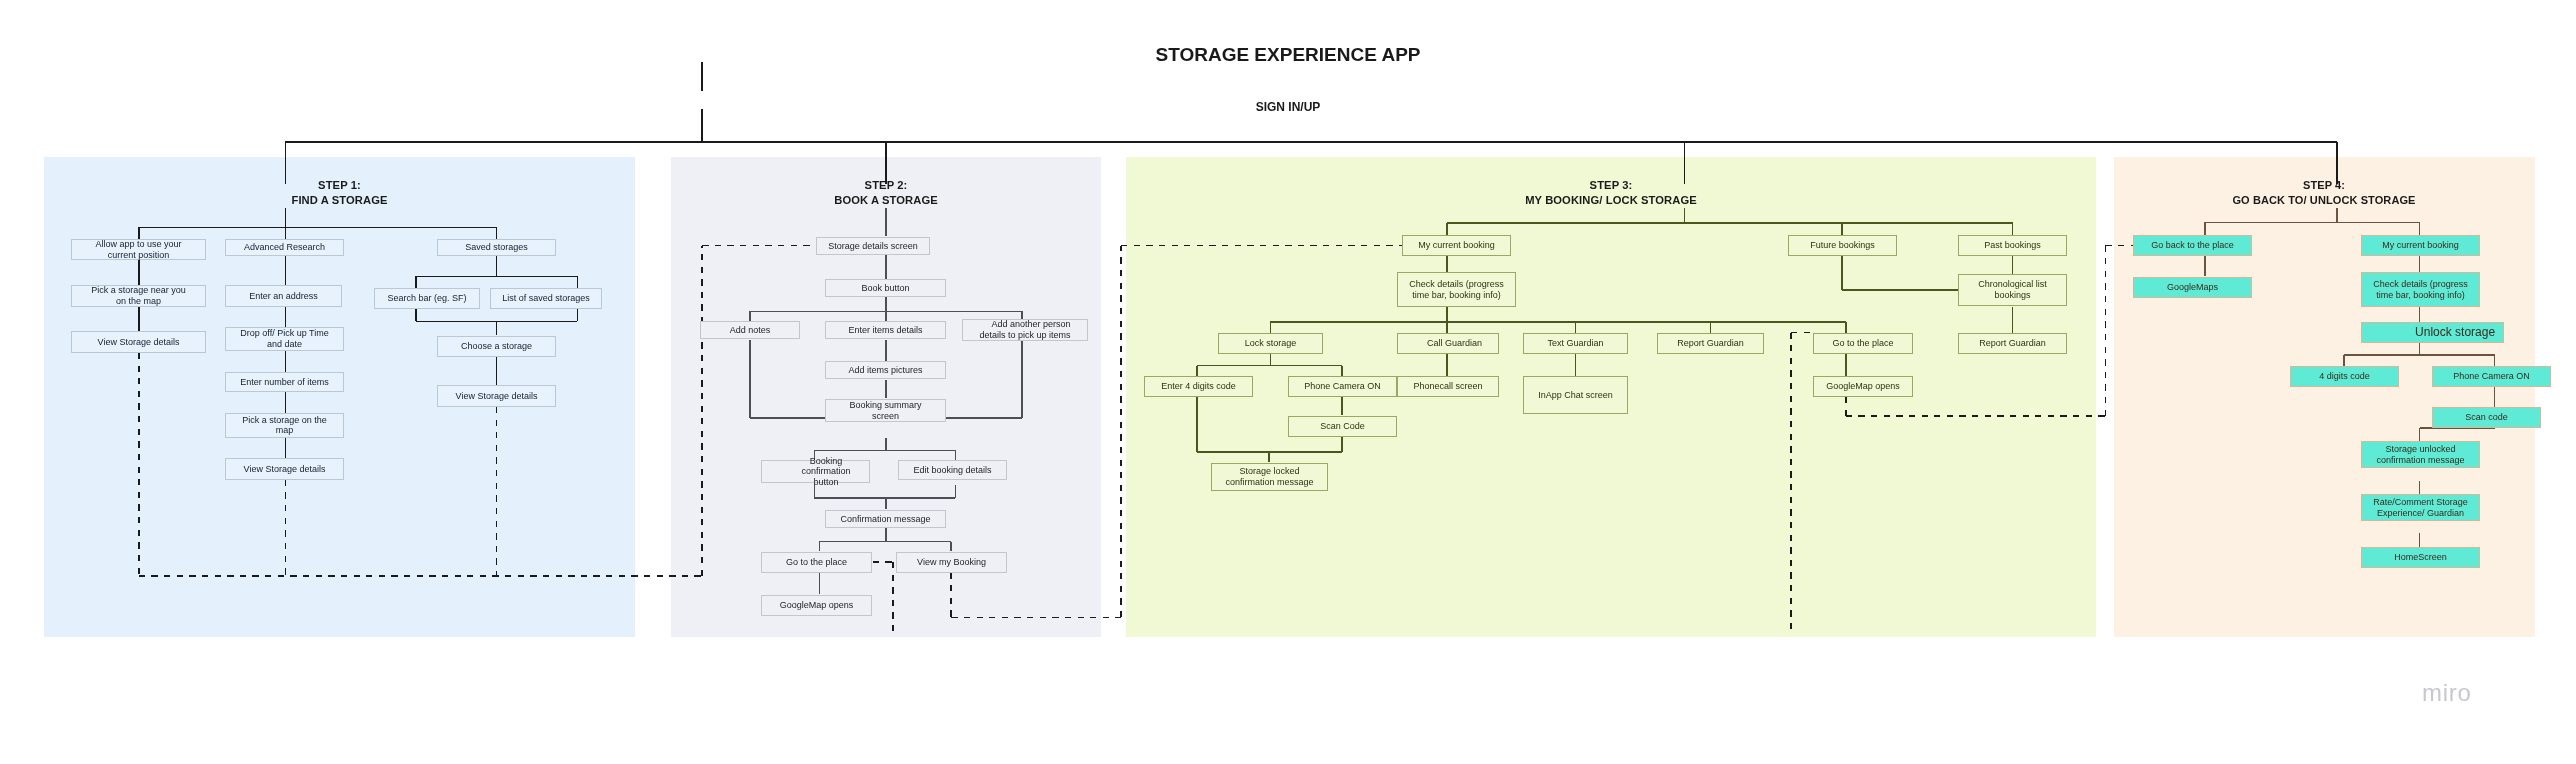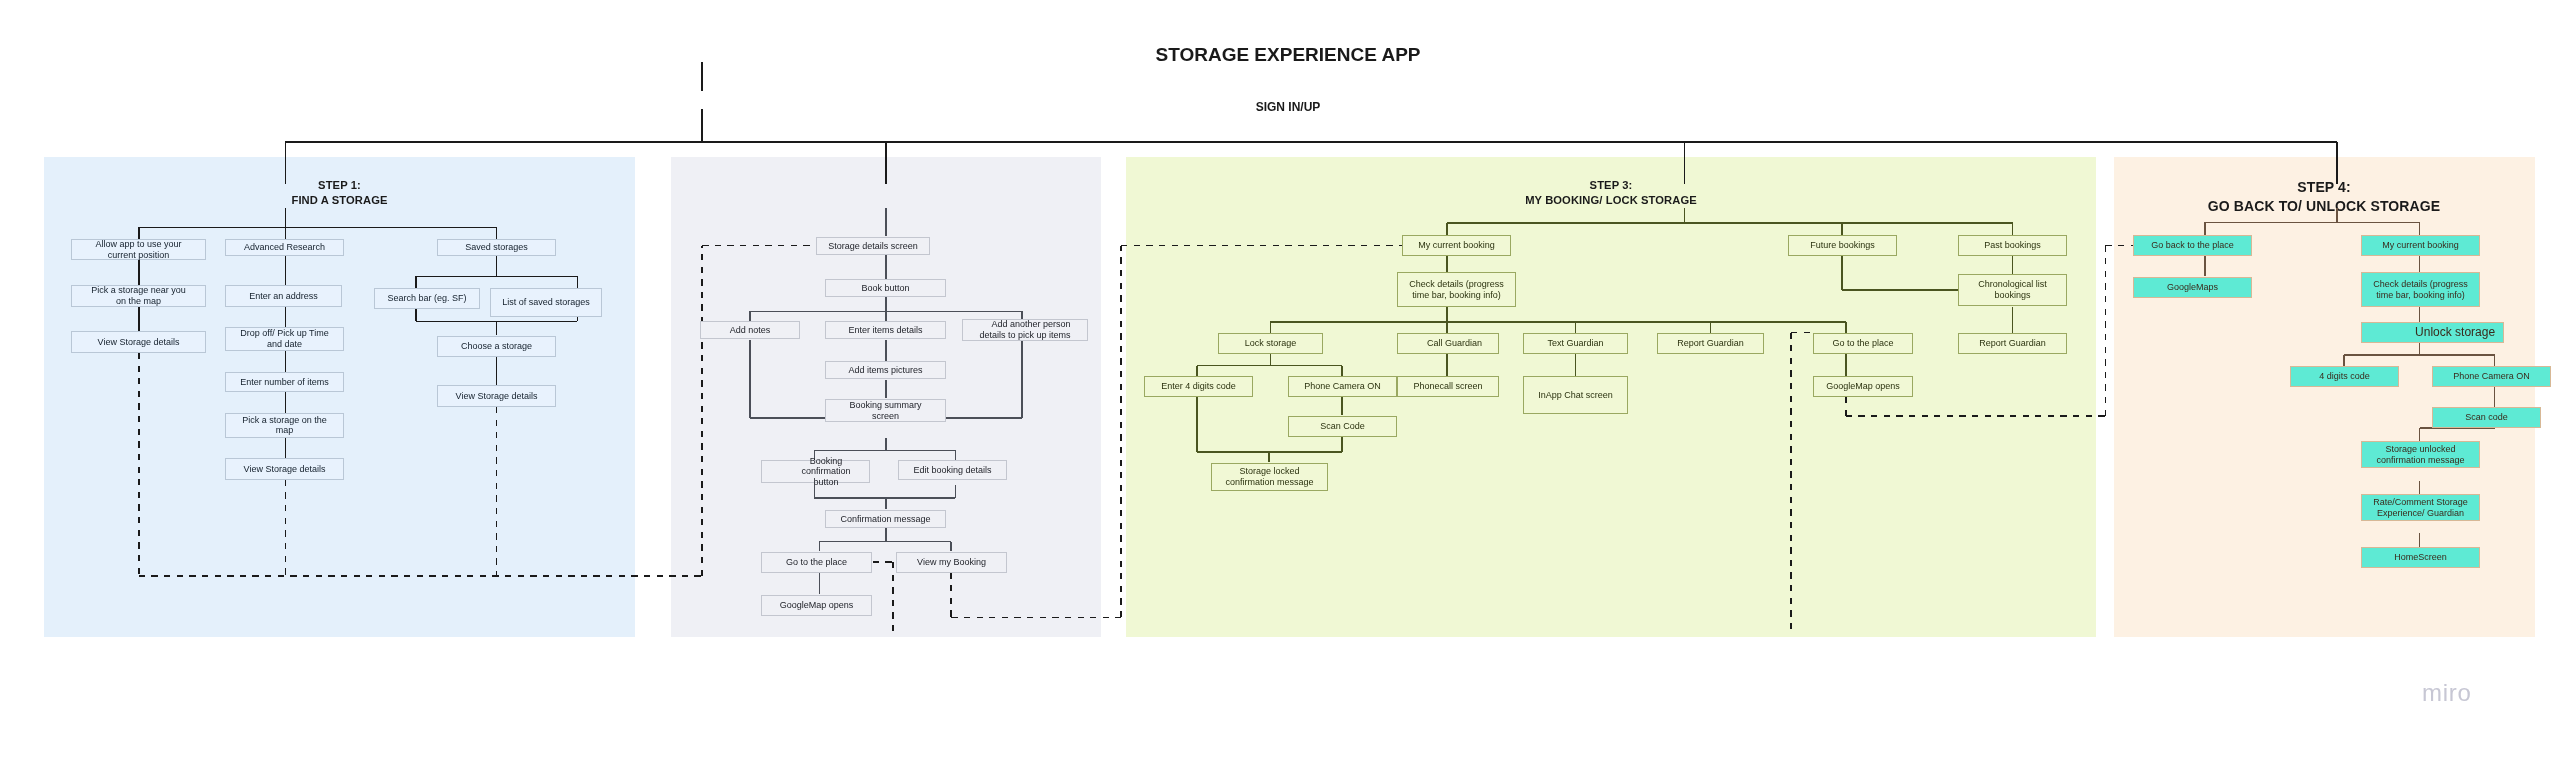--- a/index.html
+++ b/index.html
@@ -41,23 +41,25 @@
   <div id="app-title" style="top:44px;font-size:19px;">STORAGE EXPERIENCE APP</div>
   <div id="signinup" style="top:100px;font-size:12px;">SIGN IN/UP</div>
 
   <div class="panel" style="left:44px;top:157px;width:591px;height:480px;background:#e4f0fb;"></div>
   <div class="panel" style="left:671px;top:157px;width:430px;height:480px;background:#eff0f5;"></div>
   <div class="panel" style="left:1126px;top:157px;width:970px;height:480px;background:#f0f8d4;"></div>
   <div class="panel" style="left:2114px;top:157px;width:421px;height:480px;background:#fdf1e3;"></div>
 
   <div class="panel-title" style="left:44px;top:178px;width:591px;font-size:11.2px;">STEP 1:
 FIND A STORAGE</div>
+  <div class="panel-title" style="left:671px;top:178px;width:430px;font-size:11.2px;">STEP 2:
+BOOK A STORAGE</div>
   <div class="panel-title" style="left:1126px;top:178px;width:970px;font-size:11.2px;">STEP 3:
 MY BOOKING/ LOCK STORAGE</div>
-  <div class="panel-title" style="left:2114px;top:178px;width:420px;font-size:14px;">STEP 4:
+  <div class="panel-title" style="left:2114px;top:178px;width:420px;font-size:11px;">STEP 4:
 GO BACK TO/ UNLOCK STORAGE</div>
 
   <svg class="wires" viewBox="0 0 3670 1089" xmlns="http://www.w3.org/2000/svg">
     <g stroke="#1a1a1a" stroke-width="2.4" fill="none" shape-rendering="crispEdges">
 
       <line x1="1000" y1="88" x2="1000" y2="130"></line>
       <line x1="1000" y1="156" x2="1000" y2="202"></line>
 
       <line x1="406" y1="202" x2="3330" y2="202"></line>
       <line x1="406" y1="202" x2="406" y2="262"></line>
@@ -231,21 +233,21 @@
   <div class="node n-blue" style="left:225px;top:285px;width:117px;height:22px;font-size:9px;">Enter an address</div>
   <div class="node n-blue" style="left:225px;top:327px;width:119px;height:24px;font-size:9px;">Drop off/ Pick up Time
 and date</div>
   <div class="node n-blue" style="left:225px;top:372px;width:119px;height:20.4px;font-size:9px;">Enter number of items</div>
   <div class="node n-blue" style="left:225px;top:413px;width:119px;height:24.6px;font-size:9px;">Pick a storage on the
 map</div>
   <div class="node n-blue" style="left:225px;top:458px;width:119px;height:22px;font-size:9px;">View Storage details</div>
 
   <div class="node n-blue" style="left:437px;top:239px;width:119px;height:17px;font-size:9px;">Saved storages</div>
   <div class="node n-blue" style="left:374px;top:288px;width:106px;height:21px;font-size:9px;">Search bar (eg. SF)</div>
-  <div class="node n-blue" style="left:490px;top:288px;width:112px;height:29px;font-size:9px;">List of saved storages</div>
+  <div class="node n-blue" style="left:490px;top:288px;width:112px;height:21px;font-size:9px;">List of saved storages</div>
   <div class="node n-blue" style="left:437px;top:336px;width:119px;height:21px;font-size:9px;">Choose a storage</div>
   <div class="node n-blue" style="left:437px;top:385px;width:119px;height:22px;font-size:9px;">View Storage details</div>
 
   <div class="node n-gray" style="left:816px;top:237px;width:114px;height:18px;font-size:9px;">Storage details screen</div>
   <div class="node n-gray" style="left:825px;top:279px;width:121px;height:18px;font-size:9px;">Book button</div>
   <div class="node n-gray" style="left:700px;top:321px;width:100px;height:18px;font-size:9px;">Add notes</div>
   <div class="node n-gray" style="left:825px;top:321px;width:121px;height:18px;font-size:9px;">Enter items details</div>
   <div class="node n-gray" style="left:962px;top:319px;width:126px;height:22px;font-size:9px;text-align:right;">Add another person
 details to pick up items</div>
   <div class="node n-gray" style="left:825px;top:361px;width:121px;height:18px;font-size:9px;">Add items pictures</div>

